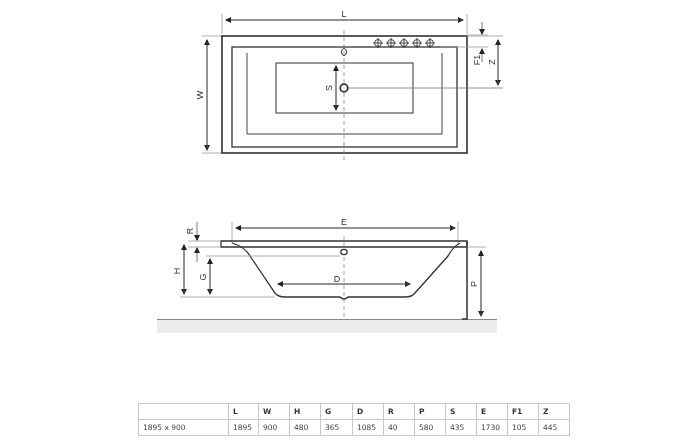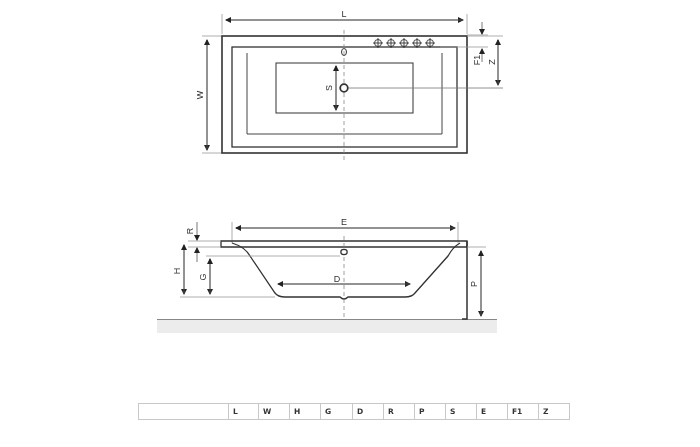--- a/index.html
+++ b/index.html
@@ -150,14 +150,28 @@
     <th style="width:22px">H</th>
     <th style="width:23px">G</th>
     <th style="width:22px">D</th>
     <th style="width:22px">R</th>
     <th style="width:22px">P</th>
     <th style="width:22px">S</th>
     <th style="width:22px">E</th>
     <th style="width:22px">F1</th>
     <th style="width:22px">Z</th>
   </tr>
+  <tr>
+    <td>1895 x 900</td>
+    <td>1895</td>
+    <td>900</td>
+    <td>480</td>
+    <td>365</td>
+    <td>1085</td>
+    <td>40</td>
+    <td>580</td>
+    <td>435</td>
+    <td>1730</td>
+    <td>105</td>
+    <td>445</td>
+  </tr>
 </tbody>
   </table>
 
 </body></html>

